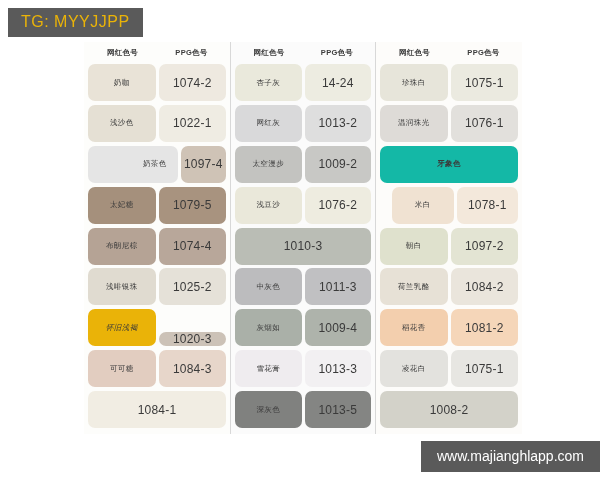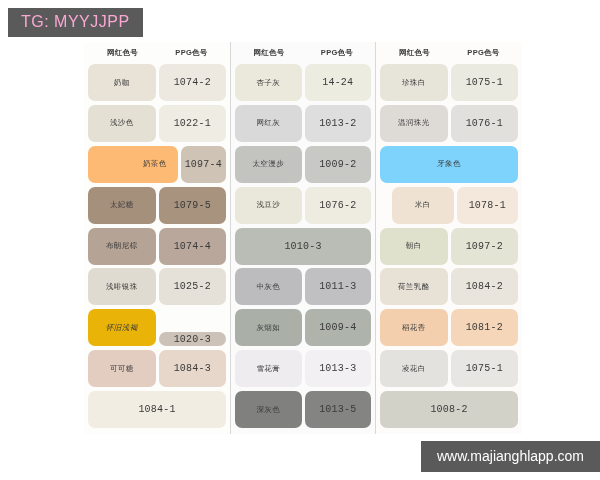--- a/index.html
+++ b/index.html
@@ -14,21 +14,21 @@
     overflow: hidden;
     position: relative;
   }
 
   
   .tag-badge {
     position: absolute;
     left: 8px;
     top: 8px;
     background: #5a5a5a;
-    color: #f9a8d4;
+    color: #eab308;
     font-size: 16px;
     letter-spacing: 0.5px;
     padding: 6px 13px 7px 13px;
     line-height: 1;
     z-index: 20;
     white-space: nowrap;
   }
 
   
   .watermark {
@@ -102,22 +102,22 @@
     display: flex;
     align-items: center;
     justify-content: center;
     font-size: 7.5px;
     color: #3a3a3a;
     letter-spacing: 0.4px;
     overflow: hidden;
     white-space: nowrap;
   }
   .pill.code {
-    font-family: Liberation Mono, monospace;
-    font-size: 10px;
+    font-family: Liberation Sans, sans-serif;
+    font-size: 12px;
     letter-spacing: 0.2px;
   }
 </style>
 </head>
 <body>
 
 <div class="tag-badge">TG: MYYJJPP</div>
 
 <div class="charts">
 
@@ -129,21 +129,21 @@
     <div class="rows">
         <div class="row">
           <div class="pill name" style="background: rgb(233, 227, 215);">奶咖</div>
           <div class="pill code" style="background: rgb(238, 233, 224);">1074-2</div>
         </div>
         <div class="row">
           <div class="pill name" style="background: rgb(229, 224, 212);">浅沙色</div>
           <div class="pill code" style="background: rgb(239, 236, 227);">1022-1</div>
         </div>
         <div class="row">
-          <div class="pill name" style="background: #fdba74; padding-left: 44px;">奶茶色</div>
+          <div class="pill name" style="background: #e5e5e5; padding-left: 44px;">奶茶色</div>
           <div class="pill code" style="background: rgb(207, 195, 182);">1097-4</div>
         </div>
         <div class="row">
           <div class="pill name" style="background: rgb(165, 144, 124);">太妃糖</div>
           <div class="pill code" style="background: rgb(168, 147, 127);">1079-5</div>
         </div>
         <div class="row">
           <div class="pill name" style="background: rgb(181, 163, 149);">布朗尼棕</div>
           <div class="pill code" style="background: rgb(184, 167, 154);">1074-4</div>
         </div>
@@ -217,21 +217,21 @@
     <div class="rows">
         <div class="row">
           <div class="pill name" style="background: rgb(231, 229, 218);">珍珠白</div>
           <div class="pill code" style="background: rgb(235, 234, 224);">1075-1</div>
         </div>
         <div class="row">
           <div class="pill name" style="background: rgb(222, 219, 215);">温润珠光</div>
           <div class="pill code" style="background: rgb(226, 224, 220);">1076-1</div>
         </div>
         <div class="row">
-          <div class="pill name" style="background: #7dd3fc;">牙象色</div>
+          <div class="pill name" style="background: #14b8a6; font-weight: bold;">牙象色</div>
         </div>
         <div class="row">
           <div class="pill name" style="background: rgb(240, 226, 210); margin-left: 12px;">米白</div>
           <div class="pill code" style="background: rgb(243, 232, 219);">1078-1</div>
         </div>
         <div class="row">
           <div class="pill name" style="background: rgb(223, 225, 205);">朝白</div>
           <div class="pill code" style="background: rgb(227, 228, 211);">1097-2</div>
         </div>
         <div class="row">

